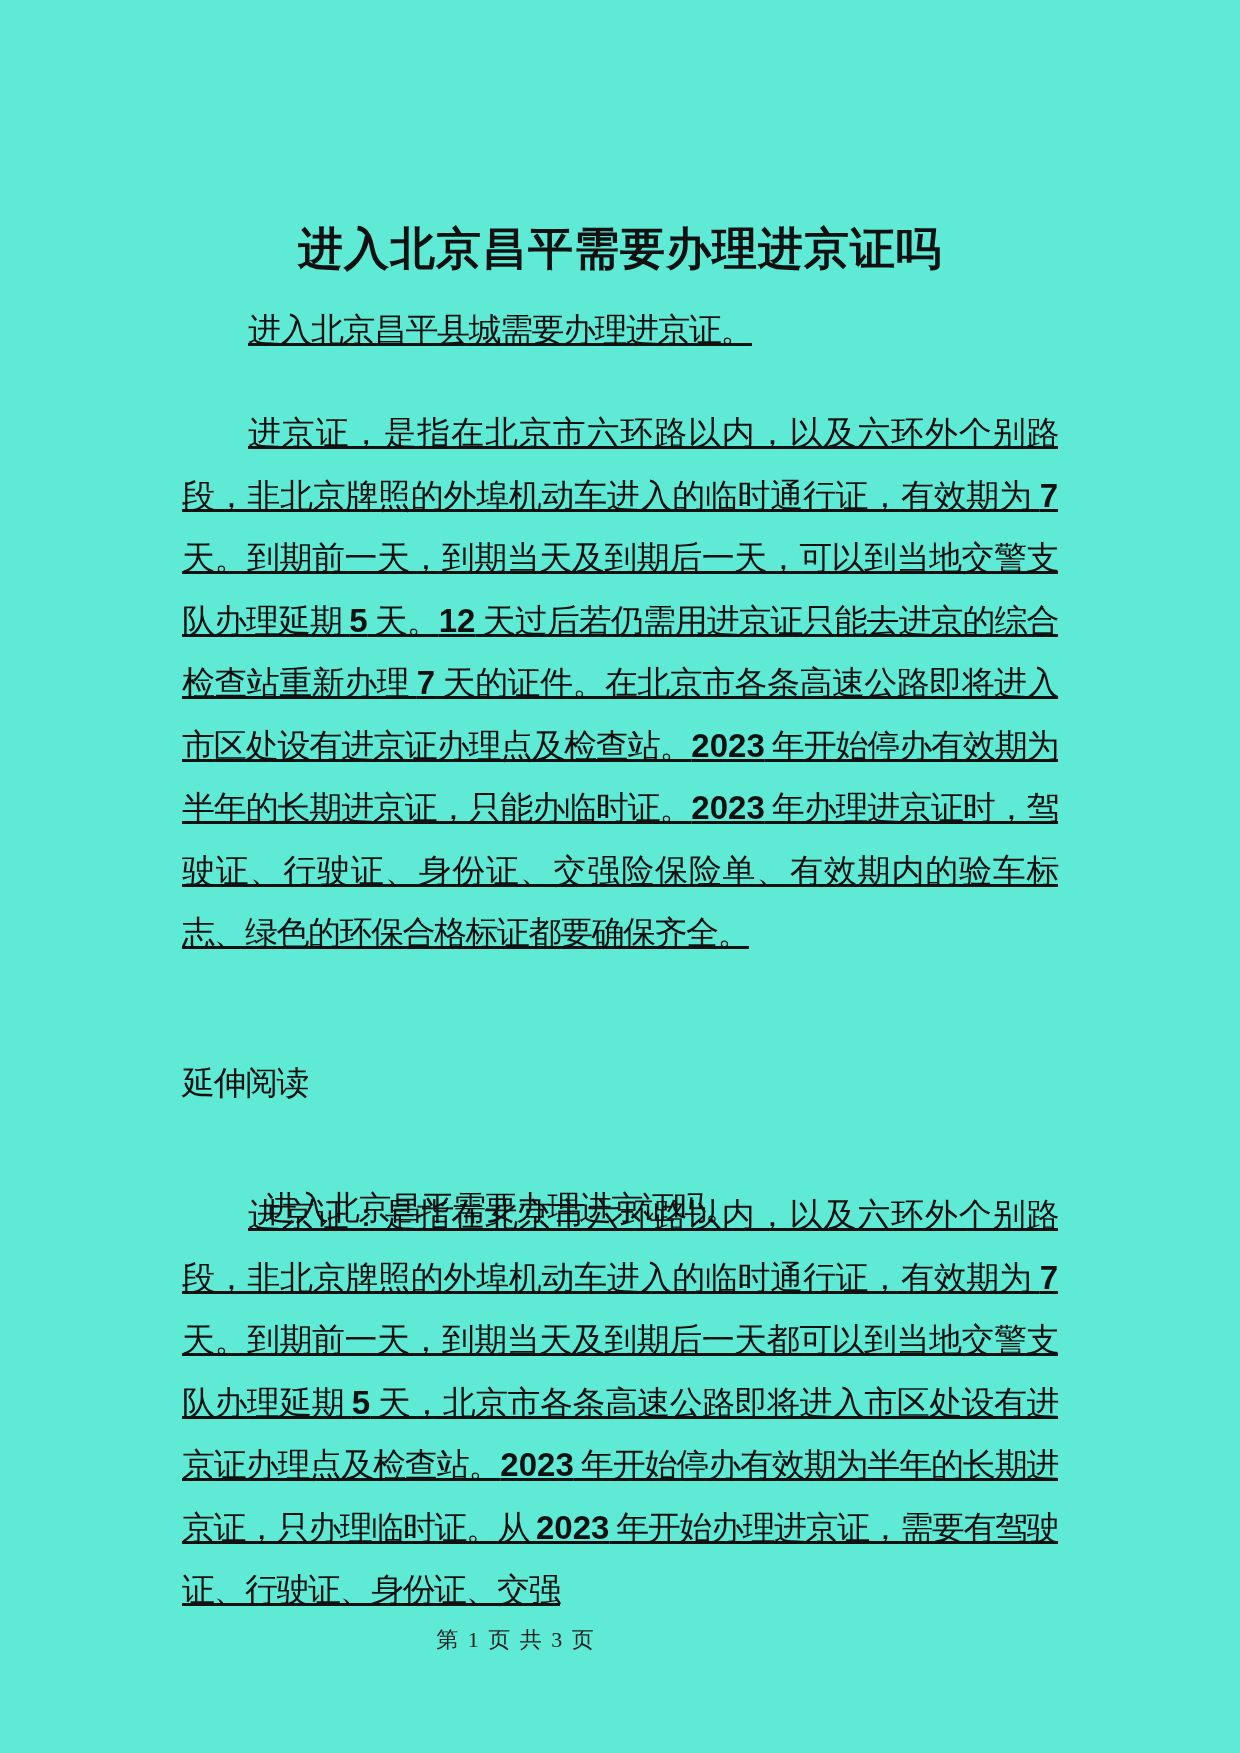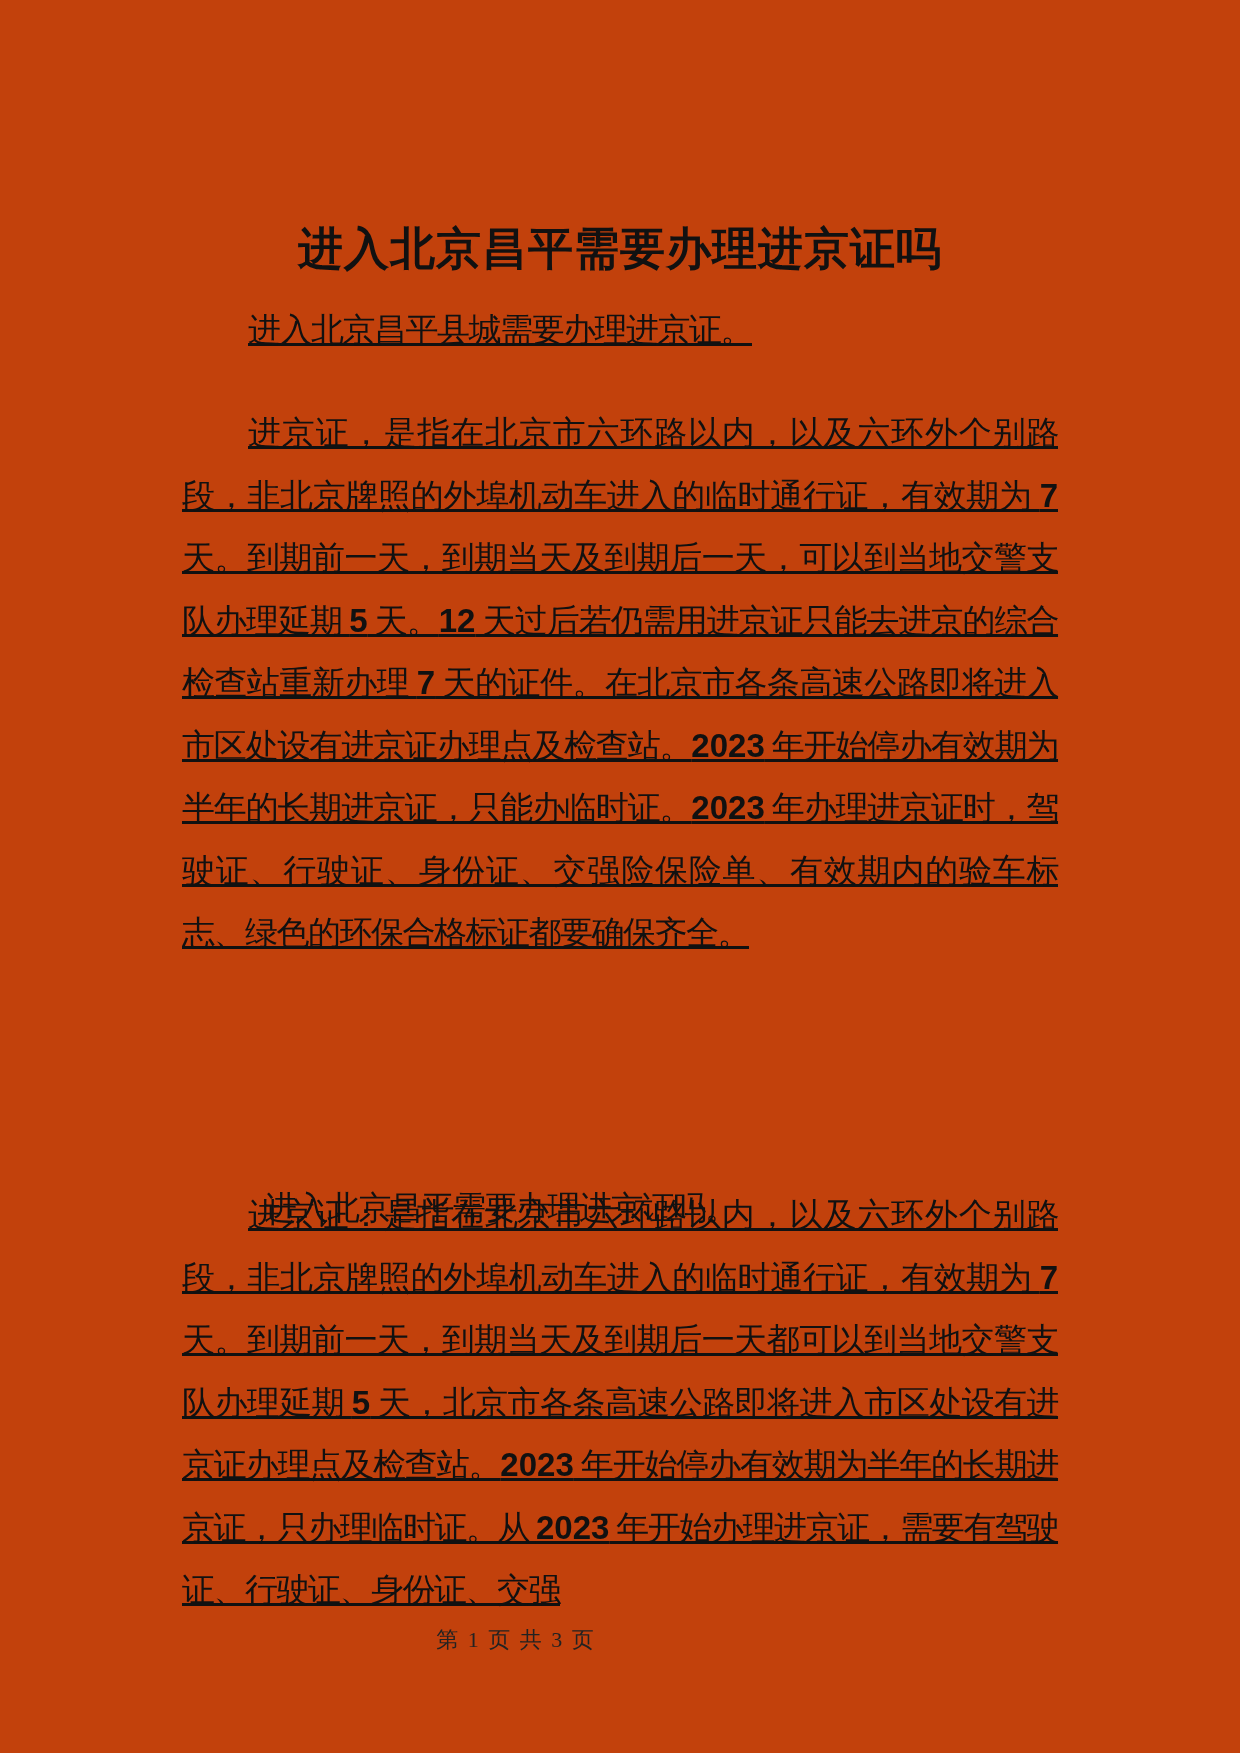--- a/index.html
+++ b/index.html
@@ -4,21 +4,21 @@
 <style>
   html, body {
     margin: 0;
     padding: 0;
     background: #ffffff;
   }
   .page {
     position: relative;
     width: 1240px;
     height: 1753px;
-    background: #c2410c;
+    background: #5eead4;
     overflow: hidden;
     font-family: "Liberation Serif", "DejaVu Serif", serif;
     color: #111111;
   }
   .doc-title {
     position: absolute;
     top: 186px;
     left: 0;
     width: 1240px;
     text-align: center;
@@ -71,20 +71,21 @@
 <body>
 
 <div class="page">
 
   <h1 class="doc-title">进入北京昌平需要办理进京证吗</h1>
 
   <p class="body-block indent-2" style="top: 266px;">进入北京昌平县城需要办理进京证。</p>
 
   <p class="body-block indent-2 rich-nums" style="top: 369px;">进京证，是指在北京市六环路以内，以及六环外个别路段，非北京牌照的外埠机动车进入的临时通行证，有效期为 <span class="num">7</span> 天。到期前一天，到期当天及到期后一天，可以到当地交警支队办理延期 <span class="num">5</span> 天。<span class="num">12</span> 天过后若仍需用进京证只能去进京的综合检查站重新办理 <span class="num">7</span> 天的证件。在北京市各条高速公路即将进入市区处设有进京证办理点及检查站。<span class="num">2023</span> 年开始停办有效期为半年的长期进京证，只能办临时证。<span class="num">2023</span> 年办理进京证时，驾驶证、行驶证、身份证、交强险保险单、有效期内的验车标志、绿色的环保合格标证都要确保齐全。</p>
 
+  <p class="single-line" style="top: 1019px;">延伸阅读</p>
 
 
   <p class="single-line pad-25" style="top: 1144px;">进入北京昌平需要办理进京证吗。</p>
 
   <p class="body-block indent-2 rich-nums" style="top: 1151px;">进京证：是指在北京市六环路以内，以及六环外个别路段，非北京牌照的外埠机动车进入的临时通行证，有效期为 <span class="num">7</span> 天。到期前一天，到期当天及到期后一天都可以到当地交警支队办理延期 <span class="num">5</span> 天，北京市各条高速公路即将进入市区处设有进京证办理点及检查站。<span class="num">2023</span> 年开始停办有效期为半年的长期进京证，只办理临时证。从 <span class="num">2023</span> 年开始办理进京证，需要有驾驶证、行驶证、身份证、交强</p>
 
   <div class="footer">第 1 页 共 3 页</div>
 
 </div>
 

